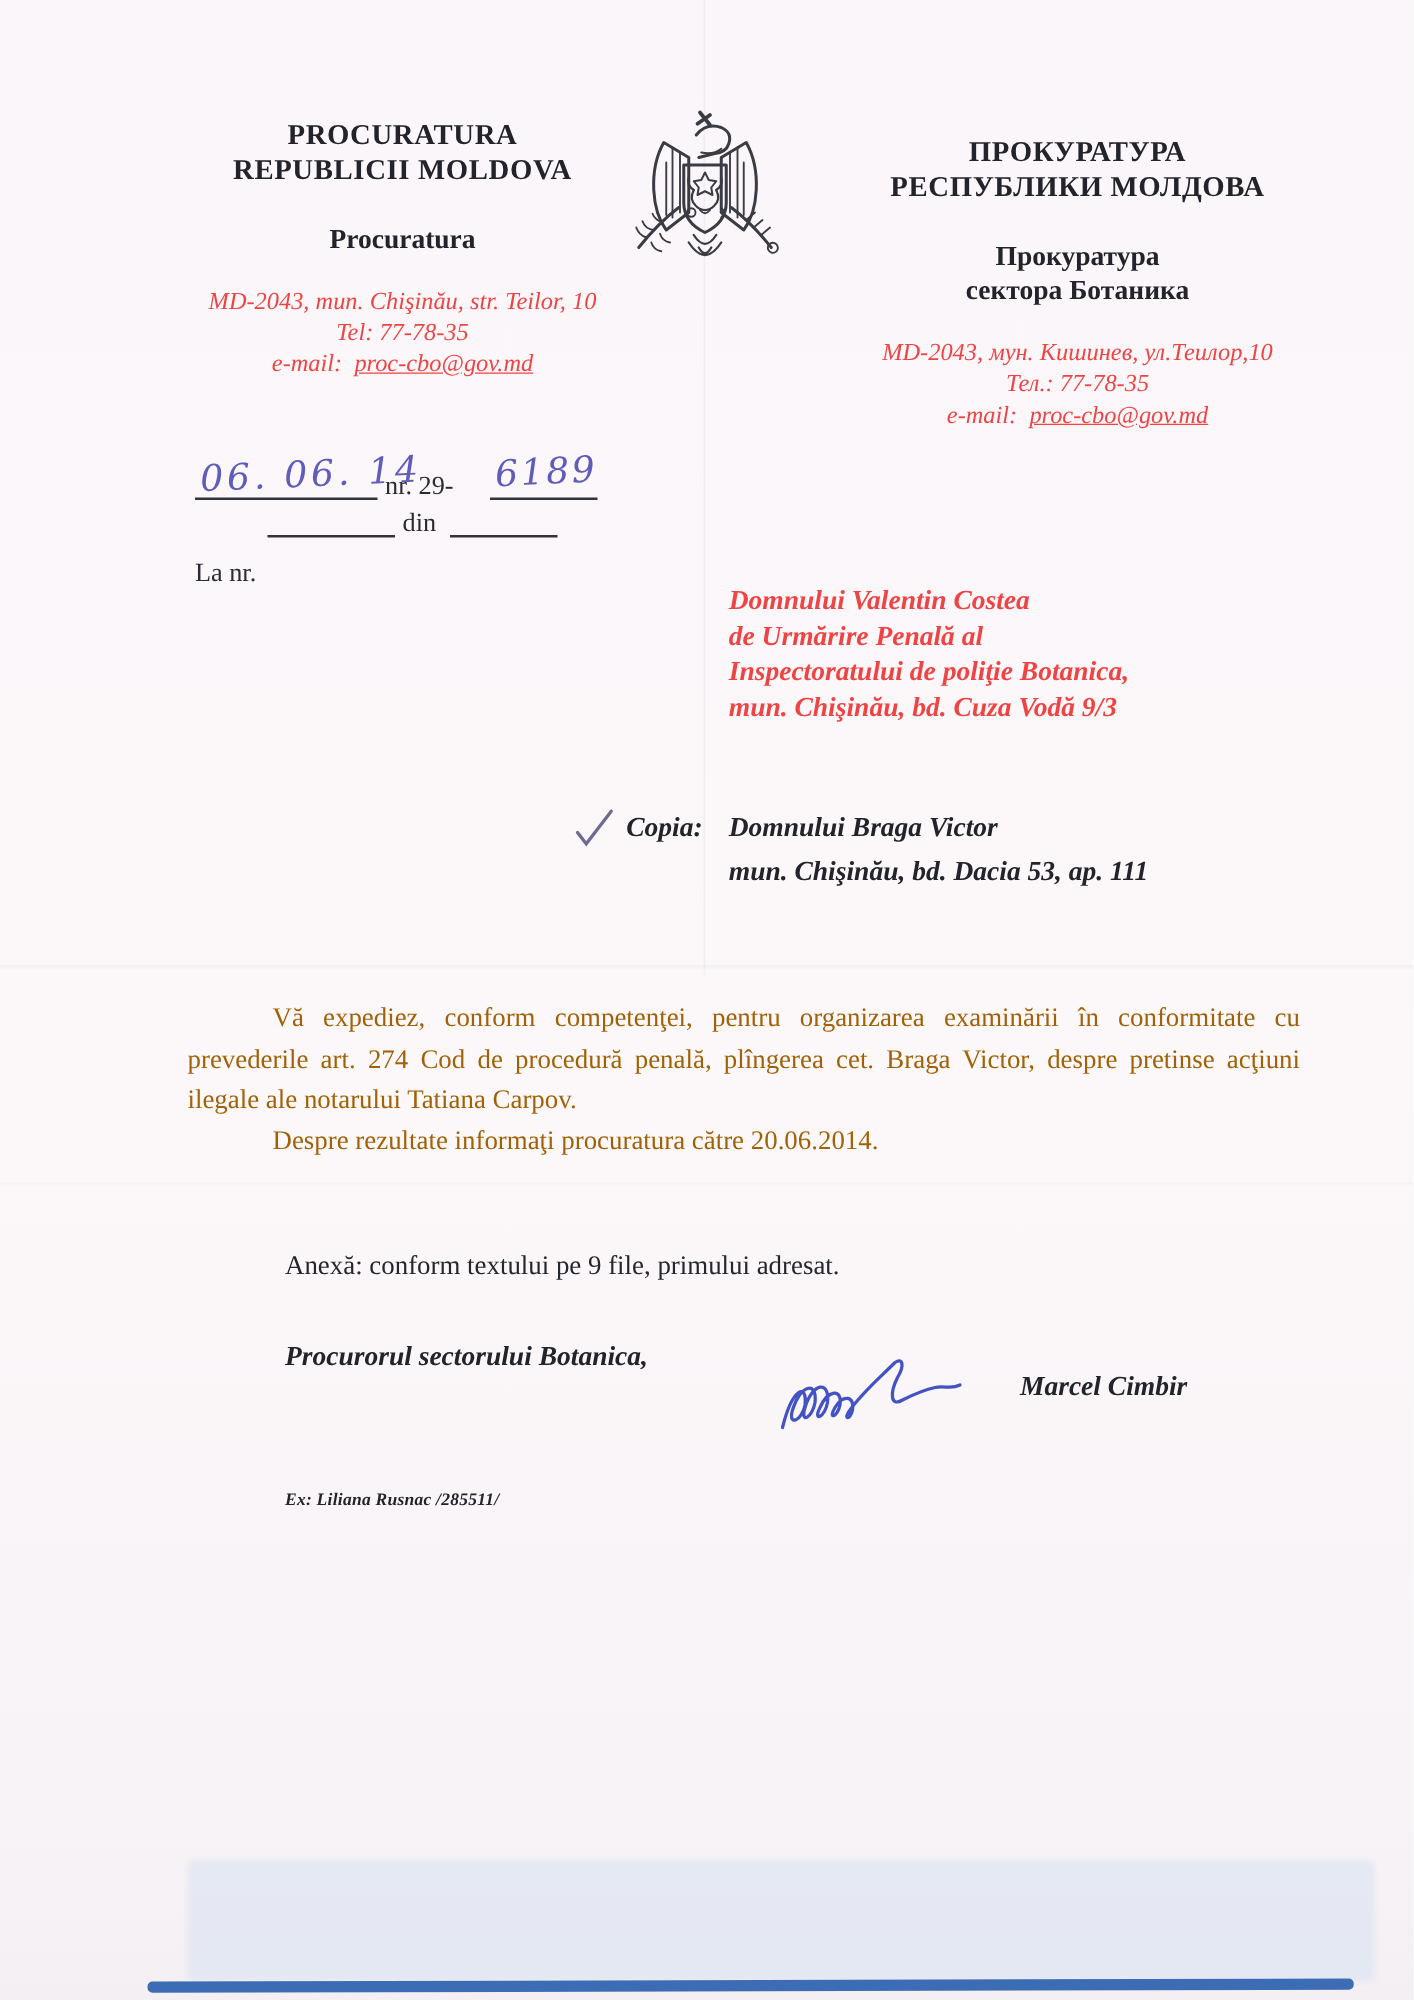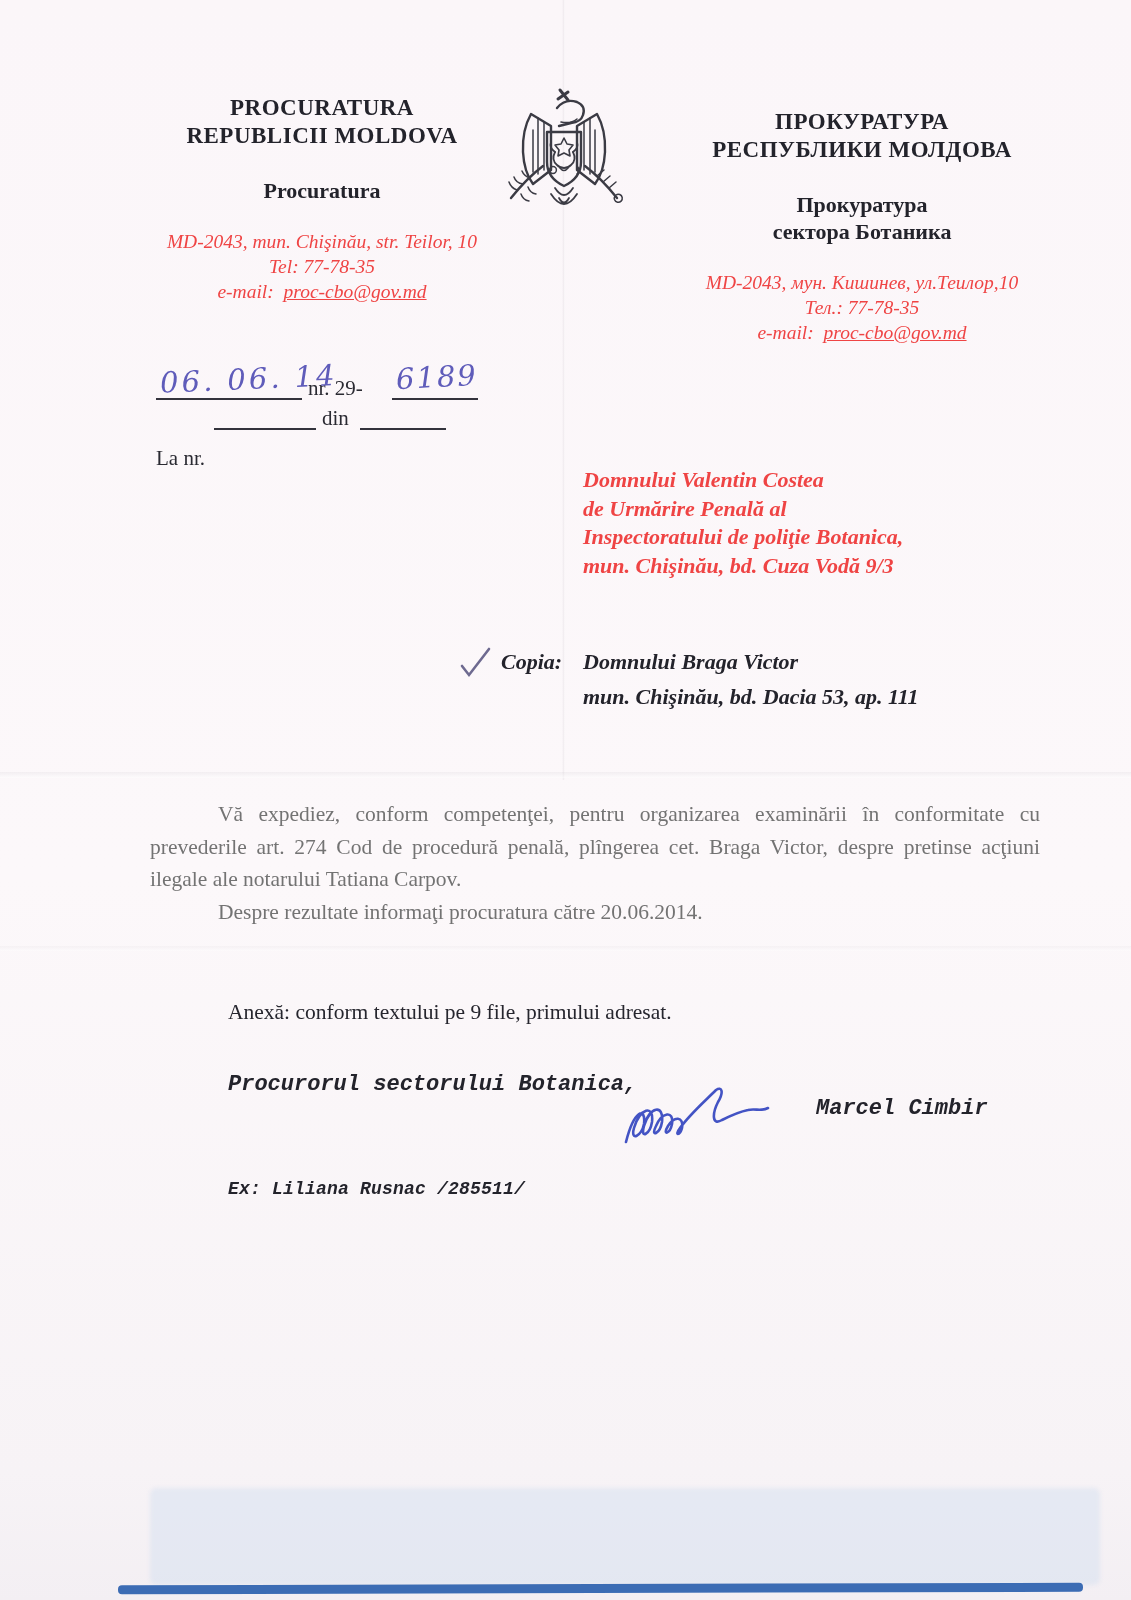--- a/index.html
+++ b/index.html
@@ -51,30 +51,30 @@
     font-weight:bold;font-style:italic;font-size:22px;line-height:28.6px;color:#ef4444;}
 
   .copy-row{position:absolute;left:455px;top:644px;width:560px;
     font-weight:bold;font-style:italic;font-size:22px;line-height:28px;color:#23232b;}
   .copy-check{position:absolute;left:2px;top:2px;width:36px;height:34px;}
   .copy-label{position:absolute;left:46px;top:4px;}
   .copy-lines{position:absolute;left:128px;top:4px;width:430px;}
   .copy-lines div{margin-bottom:7px;}
 
   .body-text{position:absolute;left:150px;top:798px;width:890px;
-    font-size:21.5px;line-height:32.5px;color:#737373;text-align:justify;}
+    font-size:21.5px;line-height:32.5px;color:#a16207;text-align:justify;}
   .body-text p{margin:0;text-indent:68px;}
 
   .annex{position:absolute;left:228px;top:1000px;font-size:21.5px;color:#26262e;}
 
   .sig-block{position:absolute;left:228px;top:1068px;width:780px;
-    font-weight:bold;font-style:italic;font-size:22px;line-height:34px;color:#23232b;font-family:Liberation Mono, monospace;}
+    font-weight:bold;font-style:italic;font-size:22px;line-height:34px;color:#23232b;}
   .sig-name{position:absolute;left:588px;top:24px;font-weight:bold;font-style:italic;font-size:22px;}
   .sig-ink{position:absolute;left:392px;top:8px;width:200px;height:84px;}
-  .sig-exec{position:absolute;left:0px;top:104px;font-size:18px;letter-spacing:0.2px;}
+  .sig-exec{position:absolute;left:0px;top:116px;font-size:14px;letter-spacing:0.2px;}
 </style>
 </head>
 <body>
 
 <div class="paper"></div>
 <div class="fold-v"></div>
 <div class="fold-h1"></div>
 <div class="fold-h2"></div>
 
 <div class="hdr-block" style="left:152px;top:94px;width:340px;">

